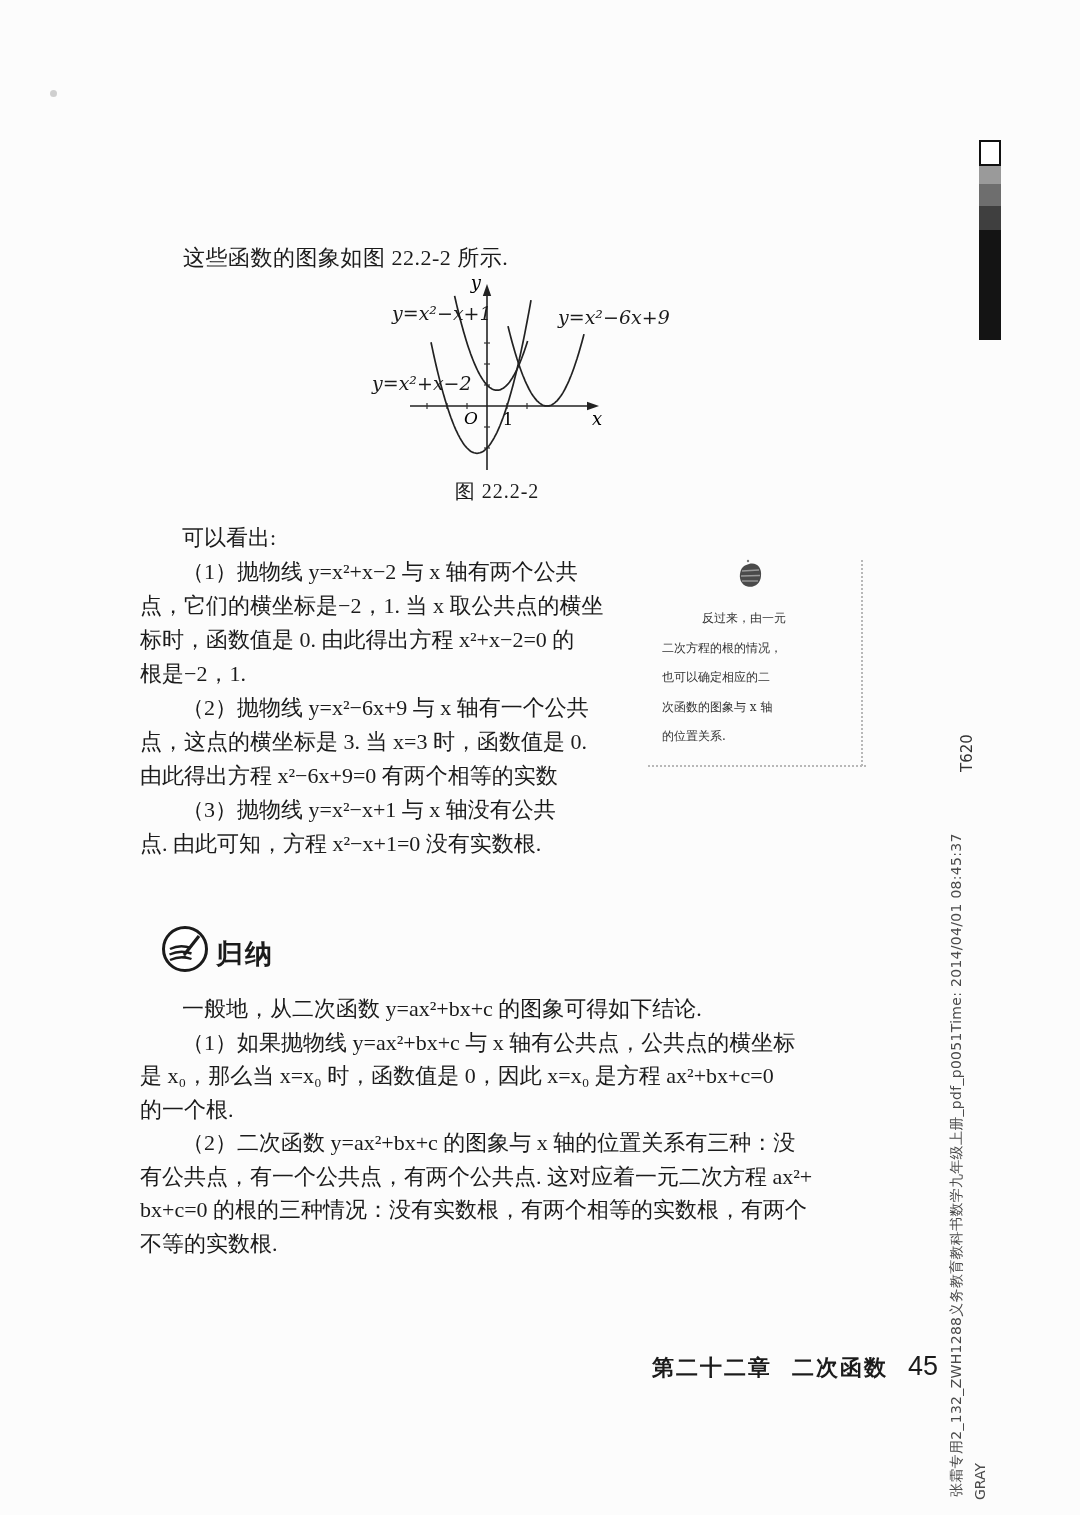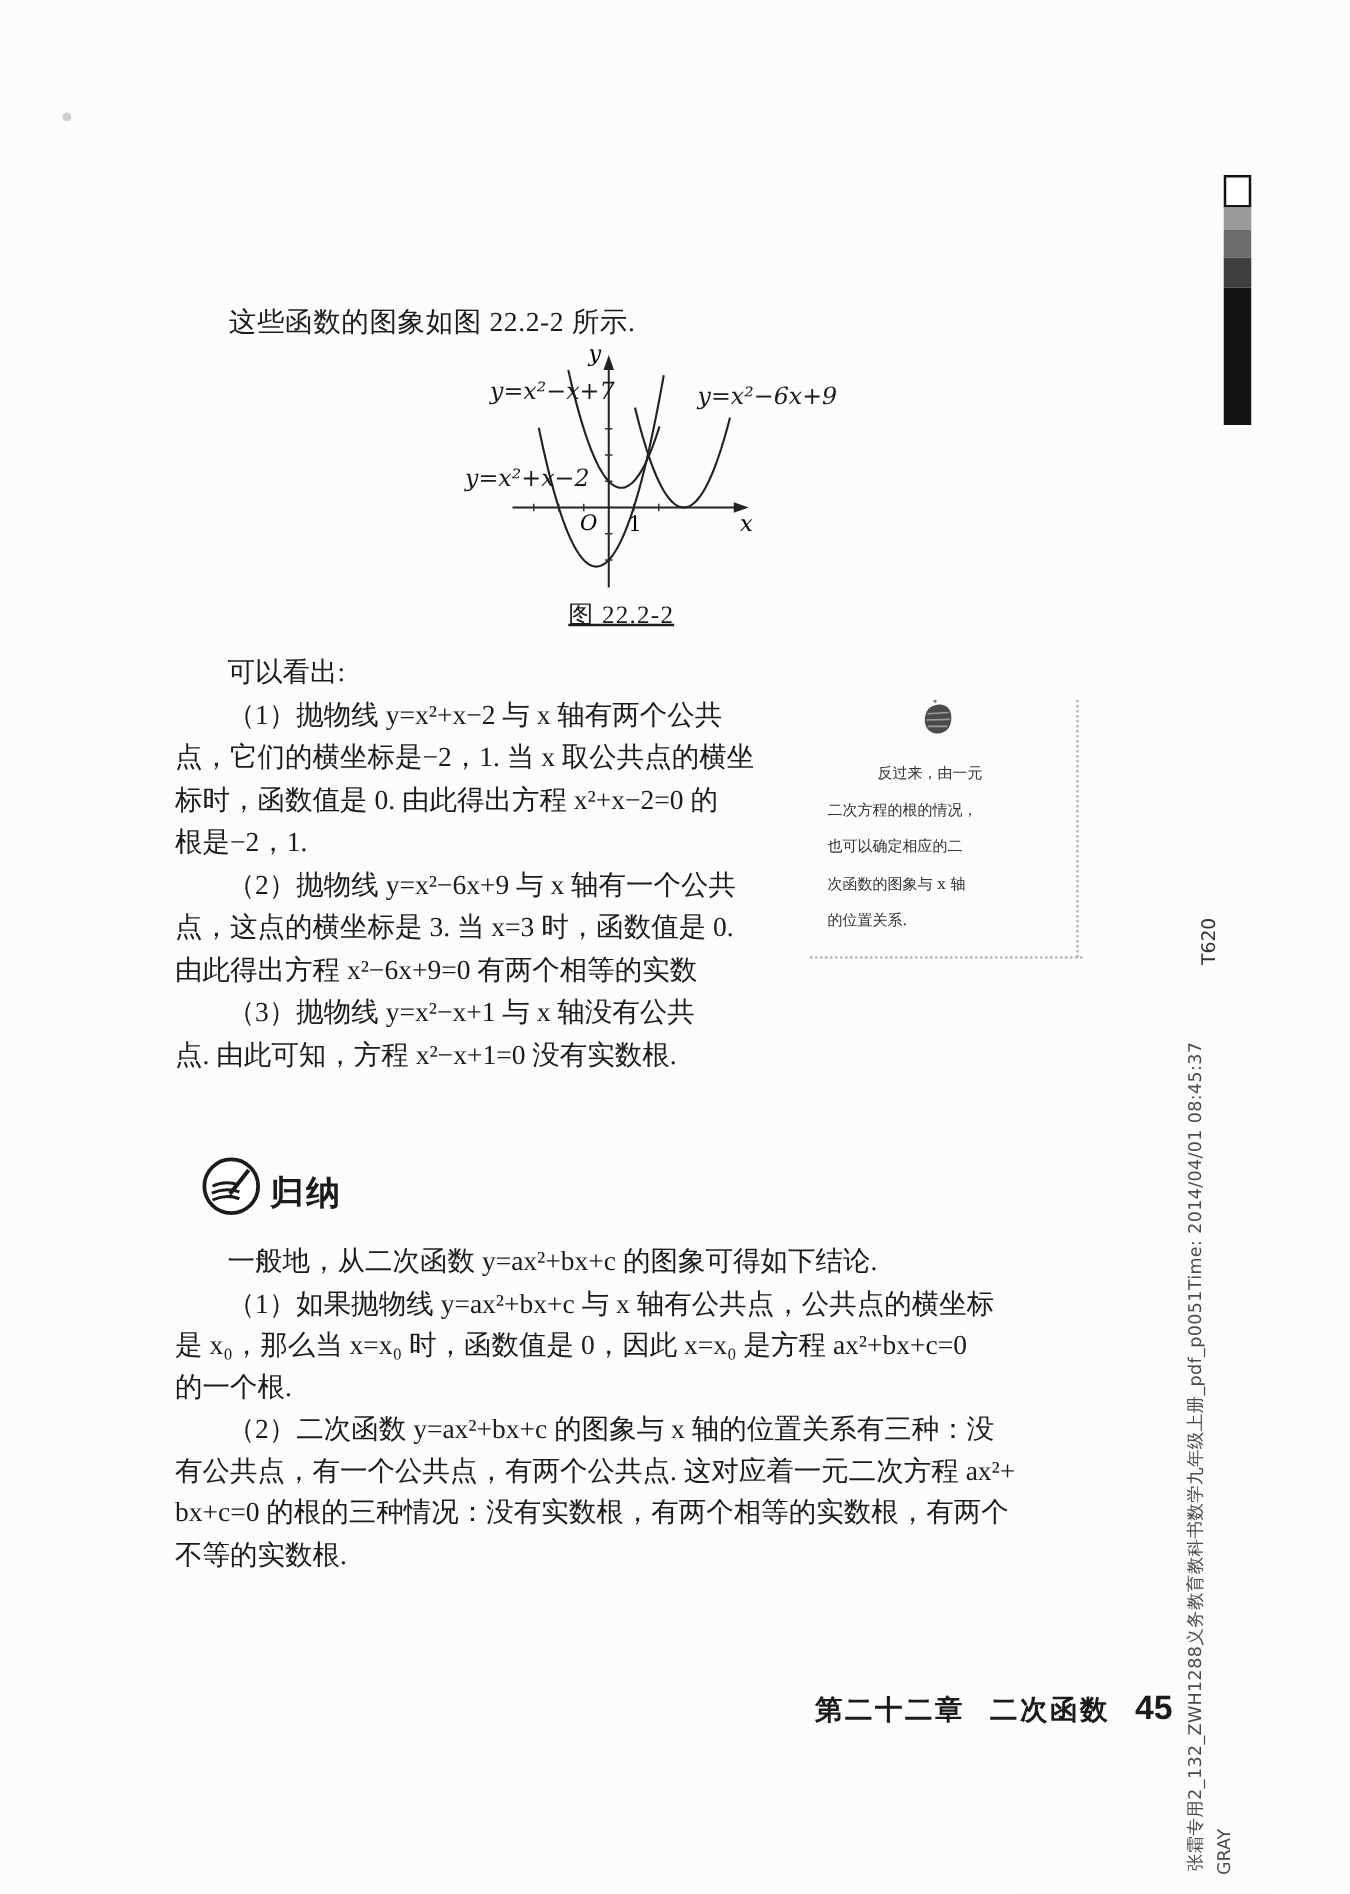--- a/index.html
+++ b/index.html
@@ -24,21 +24,21 @@
   .seg-black{height:110px;background:#141414;}
 
   .intro{position:absolute;left:183px;top:243px;font-size:22px;letter-spacing:.5px;white-space:nowrap;}
 
   
   .fig-svg{position:absolute;left:335px;top:272px;}
   .eq-label{position:absolute;font:italic 19px "DejaVu Serif",serif;white-space:nowrap;color:#1b1b1b;}
   .lbl-0{left:372px;top:372px;}
   .lbl-1{left:392px;top:302px;}
   .lbl-2{left:558px;top:290px;margin-top:16px;}
-  .fig-caption{position:absolute;left:397px;top:478px;width:200px;text-align:center;font-size:20px;letter-spacing:1px;text-decoration:underline;}
+  .fig-caption{position:absolute;left:397px;top:478px;width:200px;text-align:center;font-size:20px;letter-spacing:1px;}
 
   
   .body-block{position:absolute;left:140px;top:521px;width:520px;font-size:22px;line-height:34px;}
   .body-block .ln{white-space:nowrap;}
   .ind{text-indent:42px;}
 
   
   .note-stamp{position:absolute;left:733px;top:556px;}
   .note-block{position:absolute;left:662px;top:604px;width:202px;font-size:12px;line-height:29.5px;color:#333;font-family:"DejaVu Serif",serif;}
   .note-block .ln{white-space:nowrap;}
@@ -48,21 +48,21 @@
 
   
   .summary-icon{position:absolute;left:160px;top:924px;}
   .summary-heading{position:absolute;left:216px;top:936px;font-size:27px;font-weight:700;font-family:"Liberation Sans","DejaVu Sans",sans-serif;letter-spacing:2px;}
   .summary-block{position:absolute;left:140px;top:992px;width:740px;font-size:22px;line-height:33.5px;}
   .summary-block .ln{white-space:nowrap;}
 
   
   .footer{position:absolute;left:652px;top:1351px;display:flex;align-items:baseline;gap:20px;justify-content:center;}
   .footer .chap,.footer .sec{font-size:22px;font-weight:600;letter-spacing:2px;}
-  .footer .pagenum{font-size:27px;font-family:"Liberation Sans","DejaVu Sans",sans-serif;font-weight:bold;}
+  .footer .pagenum{font-size:27px;font-family:"Liberation Sans","DejaVu Sans",sans-serif;}
 
   
   .vtext{position:absolute;transform:rotate(-90deg);transform-origin:0 0;white-space:nowrap;font-family:"DejaVu Sans","Liberation Sans",sans-serif;color:#4a4a4a;}
   .watermark{left:948px;top:1497px;font-size:14px;letter-spacing:.3px;}
   .gray-label{left:972px;top:1500px;font-size:14px;}
   .code-t620{left:958px;top:772px;font-size:15px;color:#333;}
 </style>
 </head>
 <body>
 
@@ -104,21 +104,21 @@
     <path d="M 119.6 23.9 L 120.6 28.3 L 121.6 32.6 L 122.6 36.8 L 123.6 40.8 L 124.6 44.8 L 125.6 48.7 L 126.6 52.5 L 127.6 56.1 L 128.6 59.7 L 129.6 63.1 L 130.6 66.5 L 131.6 69.7 L 132.6 72.9 L 133.6 75.9 L 134.6 78.8 L 135.6 81.7 L 136.6 84.4 L 137.6 87.0 L 138.6 89.5 L 139.6 91.9 L 140.6 94.2 L 141.6 96.4 L 142.6 98.5 L 143.6 100.5 L 144.6 102.4 L 145.6 104.1 L 146.6 105.8 L 147.6 107.4 L 148.6 108.8 L 149.6 110.2 L 150.6 111.4 L 151.6 112.6 L 152.6 113.6 L 153.6 114.5 L 154.6 115.4 L 155.6 116.1 L 156.6 116.7 L 157.6 117.2 L 158.6 117.6 L 159.6 117.9 L 160.6 118.1 L 161.6 118.2 L 162.6 118.2 L 163.6 118.1 L 164.6 117.9 L 165.6 117.6 L 166.6 117.1 L 167.6 116.6 L 168.6 116.0 L 169.6 115.2 L 170.6 114.4 L 171.6 113.4 L 172.6 112.4 L 173.6 111.2 L 174.6 109.9 L 175.6 108.5 L 176.6 107.1 L 177.6 105.5 L 178.6 103.8 L 179.6 102.0 L 180.6 100.1 L 181.6 98.1 L 182.6 96.0 L 183.6 93.8 L 184.6 91.4 L 185.6 89.0 L 186.6 86.5 L 187.6 83.8 L 188.6 81.1 L 189.6 78.3 L 190.6 75.3 L 191.6 72.3 L 192.6 69.1" fill="none" stroke="#222" stroke-width="1.7"></path>
     <path d="M 173.0 54.1 L 174.0 58.2 L 175.0 62.1 L 176.0 66.0 L 177.0 69.7 L 178.0 73.3 L 179.0 76.8 L 180.0 80.2 L 181.0 83.5 L 182.0 86.8 L 183.0 89.8 L 184.0 92.8 L 185.0 95.7 L 186.0 98.5 L 187.0 101.2 L 188.0 103.8 L 189.0 106.2 L 190.0 108.6 L 191.0 110.8 L 192.0 113.0 L 193.0 115.0 L 194.0 117.0 L 195.0 118.8 L 196.0 120.6 L 197.0 122.2 L 198.0 123.7 L 199.0 125.1 L 200.0 126.4 L 201.0 127.6 L 202.0 128.8 L 203.0 129.7 L 204.0 130.6 L 205.0 131.4 L 206.0 132.1 L 207.0 132.7 L 208.0 133.2 L 209.0 133.5 L 210.0 133.8 L 211.0 133.9 L 212.0 134.0 L 213.0 133.9 L 214.0 133.8 L 215.0 133.5 L 216.0 133.2 L 217.0 132.7 L 218.0 132.1 L 219.0 131.4 L 220.0 130.6 L 221.0 129.7 L 222.0 128.8 L 223.0 127.6 L 224.0 126.4 L 225.0 125.1 L 226.0 123.7 L 227.0 122.2 L 228.0 120.6 L 229.0 118.8 L 230.0 117.0 L 231.0 115.0 L 232.0 113.0 L 233.0 110.8 L 234.0 108.6 L 235.0 106.2 L 236.0 103.8 L 237.0 101.2 L 238.0 98.5 L 239.0 95.7 L 240.0 92.8 L 241.0 89.8 L 242.0 86.8 L 243.0 83.5 L 244.0 80.2 L 245.0 76.8 L 246.0 73.3 L 247.0 69.7 L 248.0 66.0 L 249.0 62.1" fill="none" stroke="#222" stroke-width="1.7"></path>
 
     <text x="143" y="152" text-anchor="end" font-size="17" font-style="italic" font-family="DejaVu Serif, serif">O</text>
     <text x="173" y="153" text-anchor="middle" font-size="17" font-family="DejaVu Serif, serif">1</text>
     <text x="257" y="153" font-size="18" font-style="italic" font-family="DejaVu Serif, serif">x</text>
     <text x="146" y="17" text-anchor="end" font-size="18" font-style="italic" font-family="DejaVu Serif, serif">y</text>
   </svg>
 
   <div class="eq-label lbl-0">y=x²+x−2</div>
-  <div class="eq-label lbl-1">y=x²−x+7</div>
+  <div class="eq-label lbl-1">y=x²−x+1</div>
   <div class="eq-label lbl-2">y=x²−6x+9</div>
   <div class="fig-caption">图 22.2-2</div>
 
   <div class="body-block">
     <div class="ln ind">可以看出:</div>
     <div class="ln ind">（1）抛物线 y=x²+x−2 与 x 轴有两个公共</div>
     <div class="ln">点，它们的横坐标是−2，1. 当 x 取公共点的横坐</div>
     <div class="ln">标时，函数值是 0. 由此得出方程 x²+x−2=0 的</div>
     <div class="ln">根是−2，1.</div>
     <div class="ln ind">（2）抛物线 y=x²−6x+9 与 x 轴有一个公共</div>

